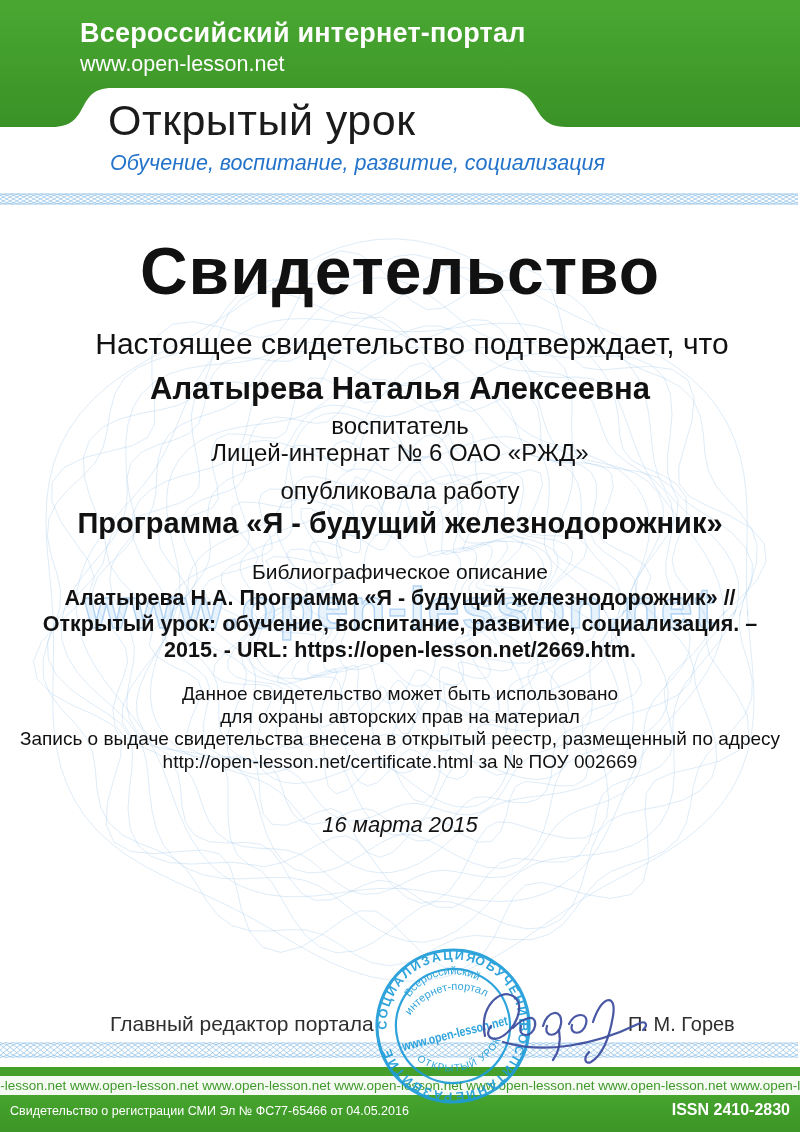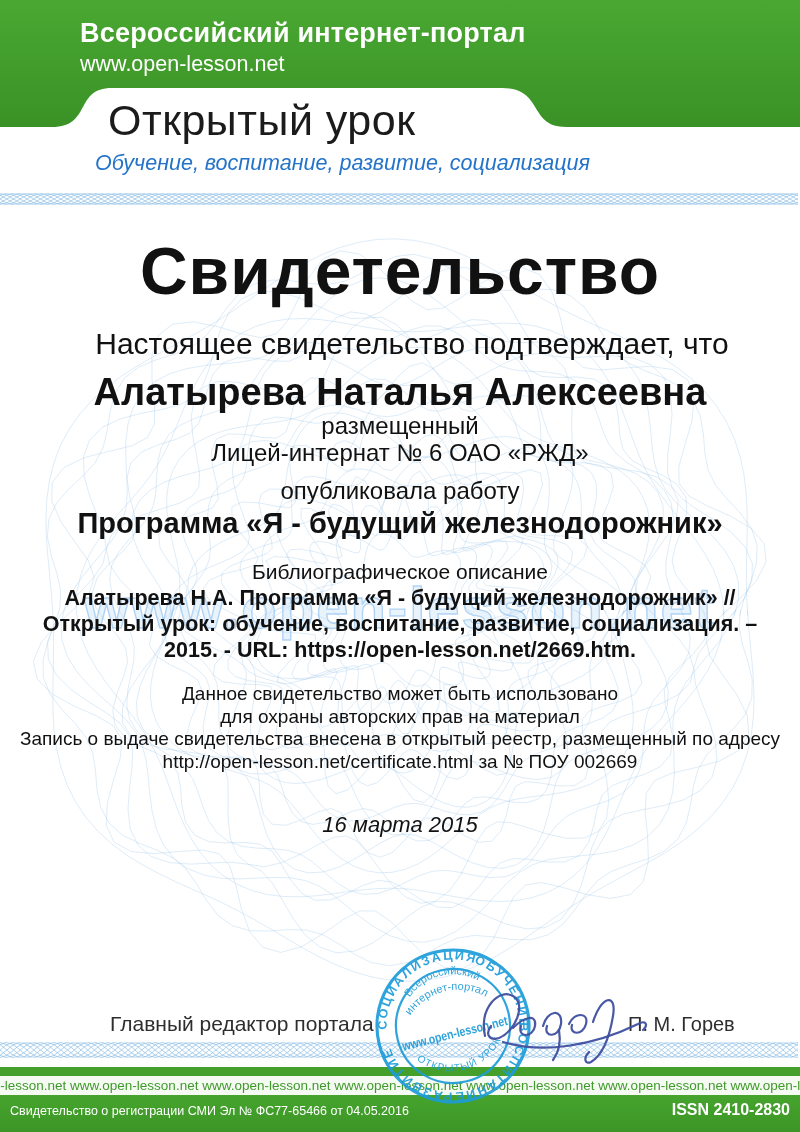--- a/index.html
+++ b/index.html
@@ -5,37 +5,37 @@
   html,body{margin:0;padding:0;background:#e8e8e8;}
   .page{position:relative;width:800px;height:1132px;margin:0 auto;background:#ffffff;
         overflow:hidden;font-family:"Liberation Sans",sans-serif;}
   
   #header-svg{position:absolute;left:0;top:0;z-index:3;}
   .brand-line{position:absolute;left:80px;top:18px;color:#ffffff;font-size:27px;font-weight:bold;
               letter-spacing:.2px;z-index:4;}
   .brand-site{position:absolute;left:80px;top:52px;color:#ffffff;font-size:21.5px;z-index:4;}
   .tab-title{position:absolute;left:108px;top:96px;color:#1b1b1b;font-size:43px;font-weight:500;
              letter-spacing:.5px;z-index:4;}
-  .tab-subtitle{position:absolute;left:95px;top:151px;font-size:21.5px;font-style:italic;
+  .tab-subtitle{position:absolute;left:110px;top:151px;font-size:21.5px;font-style:italic;
                 font-weight:500;z-index:4;}
   
   #band-top-svg{position:absolute;left:0;top:191px;z-index:1;}
   #band-bot-svg{position:absolute;left:0;top:1039px;z-index:1;}
   #band-top path,#band-bot path{stroke:#8fc0e8;fill:none;stroke-width:.9;opacity:.8;}
   #rosette-svg{position:absolute;left:0;top:205px;z-index:1;}
   #rosette path{stroke:#9cc6ea;fill:none;stroke-width:.8;opacity:.42;}
   .watermark{position:absolute;left:0;top:574px;width:800px;text-align:center;z-index:1;
              font-size:58px;font-weight:bold;letter-spacing:2px;
              color:rgba(200,225,247,.40);-webkit-text-stroke:1.4px rgba(125,182,235,.55);}
   
   .ser{font-family:Liberation Sans, sans-serif;}
   .ctext{position:absolute;left:0;width:800px;text-align:center;color:#111;z-index:2;}
   .cert-title{top:233px;font-size:66px;font-weight:bold;letter-spacing:1px;}
   .intro{top:327px;font-size:30px;margin-left:12px;}
-  .name{top:371px;font-size:38px;font-weight:bold;}
+  .name{top:371px;font-size:31px;font-weight:bold;}
   .role{top:412px;font-size:24px;}
   .org{top:439px;font-size:24px;}
   .action{top:477px;font-size:24px;}
   .work{top:507px;font-size:29px;font-weight:bold;}
   .bib-label{top:560px;font-size:21px;}
   .bib-text{top:585px;font-size:21.5px;font-weight:bold;line-height:26px;
             left:30px;width:740px;}
   .note{top:683px;font-size:19px;line-height:22.5px;}
   .date{top:790px;font-size:22px;font-style:italic;margin-top:22px;}
   
@@ -127,21 +127,21 @@
         <path d="M0,18.5L6,16.7L12,12.3L18,7.3L24,4.0L30,4.0L36,7.3L42,12.3L48,16.7L54,18.5L60,16.7L66,12.3L72,7.3L78,4.0L84,4.0L90,7.3L96,12.3L102,16.7L108,18.5L114,16.7L120,12.3L126,7.3L132,4.0L138,4.0L144,7.3L150,12.3L156,16.7L162,18.5L168,16.7L174,12.3L180,7.3L186,4.0L192,4.0L198,7.3L204,12.3L210,16.7L216,18.5L222,16.7L228,12.3L234,7.3L240,4.0L246,4.0L252,7.3L258,12.3L264,16.7L270,18.5L276,16.7L282,12.3L288,7.3L294,4.0L300,4.0L306,7.3L312,12.3L318,16.7L324,18.5L330,16.7L336,12.3L342,7.3L348,4.0L354,4.0L360,7.3L366,12.3L372,16.7L378,18.5L384,16.7L390,12.3L396,7.3L402,4.0L408,4.0L414,7.3L420,12.3L426,16.7L432,18.5L438,16.7L444,12.3L450,7.3L456,4.0L462,4.0L468,7.3L474,12.3L480,16.7L486,18.5L492,16.7L498,12.3L504,7.3L510,4.0L516,4.0L522,7.3L528,12.3L534,16.7L540,18.5L546,16.7L552,12.3L558,7.3L564,4.0L570,4.0L576,7.3L582,12.3L588,16.7L594,18.5L600,16.7L606,12.3L612,7.3L618,4.0L624,4.0L630,7.3L636,12.3L642,16.7L648,18.5L654,16.7L660,12.3L666,7.3L672,4.0L678,4.0L684,7.3L690,12.3L696,16.7L702,18.5L708,16.7L714,12.3L720,7.3L726,4.0L732,4.0L738,7.3L744,12.3L750,16.7L756,18.5L762,16.7L768,12.3L774,7.3L780,4.0L786,4.0L792,7.3L798,12.3"></path>
         <path d="M0,3.5L6,5.3L12,9.7L18,14.7L24,18.0L30,18.0L36,14.7L42,9.7L48,5.3L54,3.5L60,5.3L66,9.7L72,14.7L78,18.0L84,18.0L90,14.7L96,9.7L102,5.3L108,3.5L114,5.3L120,9.7L126,14.7L132,18.0L138,18.0L144,14.7L150,9.7L156,5.3L162,3.5L168,5.3L174,9.7L180,14.7L186,18.0L192,18.0L198,14.7L204,9.7L210,5.3L216,3.5L222,5.3L228,9.7L234,14.7L240,18.0L246,18.0L252,14.7L258,9.7L264,5.3L270,3.5L276,5.3L282,9.7L288,14.7L294,18.0L300,18.0L306,14.7L312,9.7L318,5.3L324,3.5L330,5.3L336,9.7L342,14.7L348,18.0L354,18.0L360,14.7L366,9.7L372,5.3L378,3.5L384,5.3L390,9.7L396,14.7L402,18.0L408,18.0L414,14.7L420,9.7L426,5.3L432,3.5L438,5.3L444,9.7L450,14.7L456,18.0L462,18.0L468,14.7L474,9.7L480,5.3L486,3.5L492,5.3L498,9.7L504,14.7L510,18.0L516,18.0L522,14.7L528,9.7L534,5.3L540,3.5L546,5.3L552,9.7L558,14.7L564,18.0L570,18.0L576,14.7L582,9.7L588,5.3L594,3.5L600,5.3L606,9.7L612,14.7L618,18.0L624,18.0L630,14.7L636,9.7L642,5.3L648,3.5L654,5.3L660,9.7L666,14.7L672,18.0L678,18.0L684,14.7L690,9.7L696,5.3L702,3.5L708,5.3L714,9.7L720,14.7L726,18.0L732,18.0L738,14.7L744,9.7L750,5.3L756,3.5L762,5.3L768,9.7L774,14.7L780,18.0L786,18.0L792,14.7L798,9.7"></path>
         <path d="M0,16.3L6,11.7L12,6.7L18,3.8L24,4.2L30,7.8L36,12.9L42,17.1L48,18.5L54,16.3L60,11.7L66,6.7L72,3.8L78,4.2L84,7.8L90,12.9L96,17.1L102,18.5L108,16.3L114,11.7L120,6.7L126,3.8L132,4.2L138,7.8L144,12.9L150,17.1L156,18.5L162,16.3L168,11.7L174,6.7L180,3.8L186,4.2L192,7.8L198,12.9L204,17.1L210,18.5L216,16.3L222,11.7L228,6.7L234,3.8L240,4.2L246,7.8L252,12.9L258,17.1L264,18.5L270,16.3L276,11.7L282,6.7L288,3.8L294,4.2L300,7.8L306,12.9L312,17.1L318,18.5L324,16.3L330,11.7L336,6.7L342,3.8L348,4.2L354,7.8L360,12.9L366,17.1L372,18.5L378,16.3L384,11.7L390,6.7L396,3.8L402,4.2L408,7.8L414,12.9L420,17.1L426,18.5L432,16.3L438,11.7L444,6.7L450,3.8L456,4.2L462,7.8L468,12.9L474,17.1L480,18.5L486,16.3L492,11.7L498,6.7L504,3.8L510,4.2L516,7.8L522,12.9L528,17.1L534,18.5L540,16.3L546,11.7L552,6.7L558,3.8L564,4.2L570,7.8L576,12.9L582,17.1L588,18.5L594,16.3L600,11.7L606,6.7L612,3.8L618,4.2L624,7.8L630,12.9L636,17.1L642,18.5L648,16.3L654,11.7L660,6.7L666,3.8L672,4.2L678,7.8L684,12.9L690,17.1L696,18.5L702,16.3L708,11.7L714,6.7L720,3.8L726,4.2L732,7.8L738,12.9L744,17.1L750,18.5L756,16.3L762,11.7L768,6.7L774,3.8L780,4.2L786,7.8L792,12.9L798,17.1"></path>
         <path d="M0,5.7L6,10.3L12,15.3L18,18.2L24,17.8L30,14.2L36,9.1L42,4.9L48,3.5L54,5.7L60,10.3L66,15.3L72,18.2L78,17.8L84,14.2L90,9.1L96,4.9L102,3.5L108,5.7L114,10.3L120,15.3L126,18.2L132,17.8L138,14.2L144,9.1L150,4.9L156,3.5L162,5.7L168,10.3L174,15.3L180,18.2L186,17.8L192,14.2L198,9.1L204,4.9L210,3.5L216,5.7L222,10.3L228,15.3L234,18.2L240,17.8L246,14.2L252,9.1L258,4.9L264,3.5L270,5.7L276,10.3L282,15.3L288,18.2L294,17.8L300,14.2L306,9.1L312,4.9L318,3.5L324,5.7L330,10.3L336,15.3L342,18.2L348,17.8L354,14.2L360,9.1L366,4.9L372,3.5L378,5.7L384,10.3L390,15.3L396,18.2L402,17.8L408,14.2L414,9.1L420,4.9L426,3.5L432,5.7L438,10.3L444,15.3L450,18.2L456,17.8L462,14.2L468,9.1L474,4.9L480,3.5L486,5.7L492,10.3L498,15.3L504,18.2L510,17.8L516,14.2L522,9.1L528,4.9L534,3.5L540,5.7L546,10.3L552,15.3L558,18.2L564,17.8L570,14.2L576,9.1L582,4.9L588,3.5L594,5.7L600,10.3L606,15.3L612,18.2L618,17.8L624,14.2L630,9.1L636,4.9L642,3.5L648,5.7L654,10.3L660,15.3L666,18.2L672,17.8L678,14.2L684,9.1L690,4.9L696,3.5L702,5.7L708,10.3L714,15.3L720,18.2L726,17.8L732,14.2L738,9.1L744,4.9L750,3.5L756,5.7L762,10.3L768,15.3L774,18.2L780,17.8L786,14.2L792,9.1L798,4.9"></path>
       </g>
     </svg>
 
   <div class="ctext ser cert-title">Свидетельство</div>
   <div class="ctext ser intro">Настоящее свидетельство подтверждает, что</div>
   <div class="ctext ser name">Алатырева Наталья Алексеевна</div>
-  <div class="ctext ser role">размещенный</div>
+  <div class="ctext ser role">воспитатель</div>
   <div class="ctext ser org">Лицей-интернат № 6 ОАО «РЖД»</div>
   <div class="ctext ser work">Программа «Я - будущий железнодорожник»</div>
   <div class="ctext ser action">опубликовала работу</div>
   <div class="ctext ser bib-label">Библиографическое описание</div>
   <div class="ctext ser bib-text">Алатырева Н.А. Программа «Я - будущий железнодорожник» // Открытый урок: обучение, воспитание, развитие, социализация. – 2015. - URL: https://open-lesson.net/2669.htm.</div>
   <div class="ctext ser note">
     <div>Данное свидетельство может быть использовано</div>
     <div>для охраны авторских прав на материал</div>
     <div>Запись о выдаче свидетельства внесена в открытый реестр, размещенный по адресу</div>
     <div>http://open-lesson.net/certificate.html за № ПОУ 002669</div>

